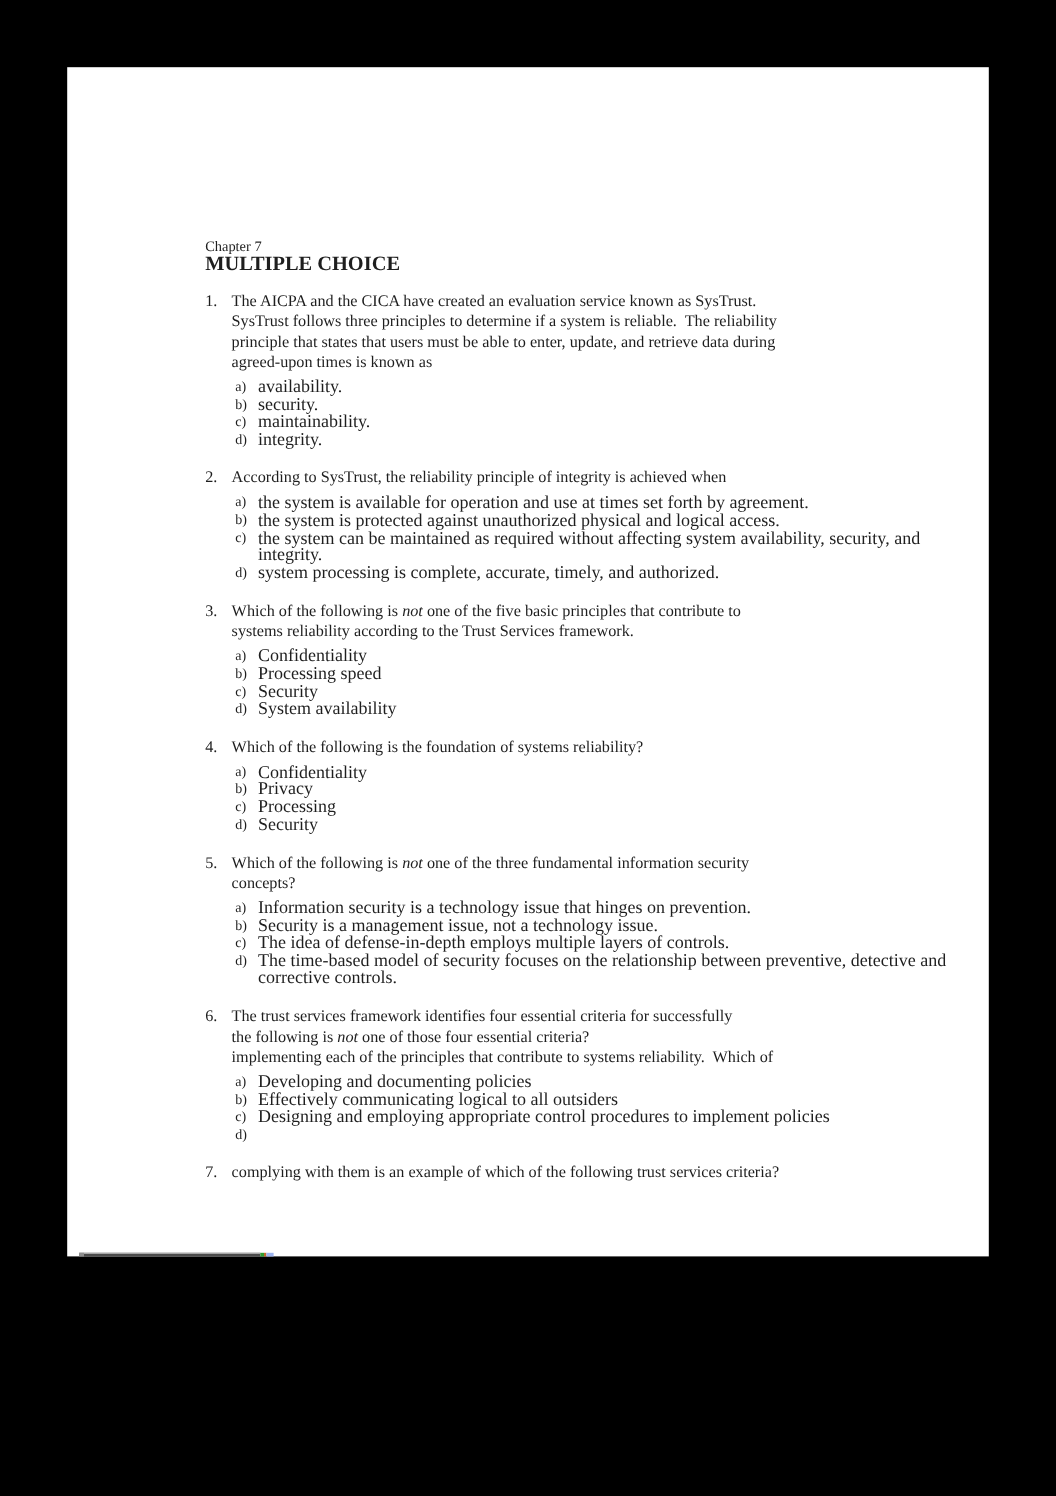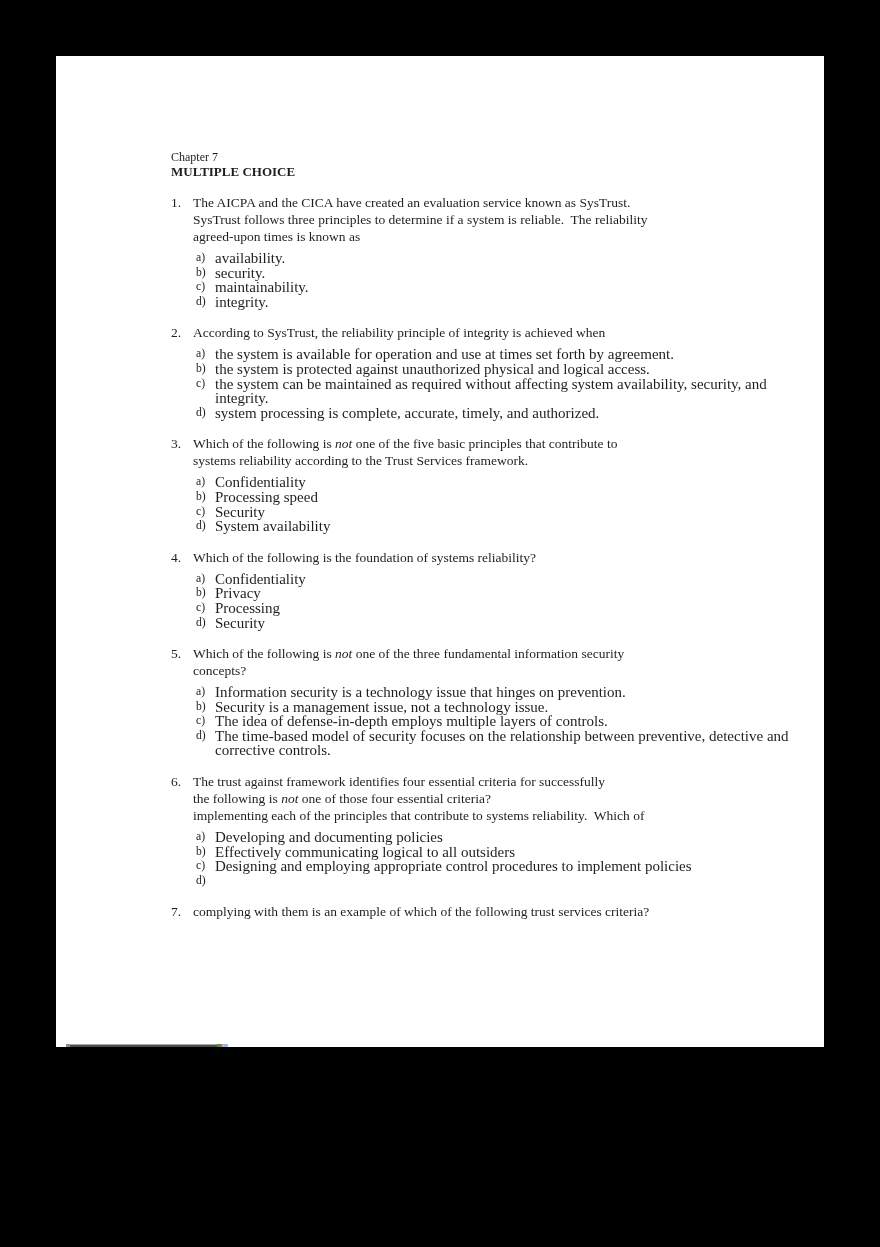--- a/index.html
+++ b/index.html
@@ -17,28 +17,29 @@
   .page {
     position: absolute;
     left: 56px; top: 56px;
     width: 768px; height: 991px;
     background: #ffffff;
     color: #1e1e1e;
     overflow: hidden;
   }
   .content {
     padding: 94px 22px 0 115px;
+    margin-top: 48px;
   }
   .chapter-line {
     font-size: 12px;
     line-height: 14px;
     white-space: pre;
   }
   .section-title {
-    font-size: 13px;
+    font-size: 17px;
     line-height: 15px;
     font-weight: bold;
     white-space: pre;
   }
   .question { margin-top: 15px; }
   .q-row { display: flex; }
   .q-num {
     width: 22px;
     flex-shrink: 0;
     font-size: 13.5px;
@@ -91,20 +92,21 @@
     <div class="content">
       <div class="chapter-line">Chapter 7</div>
       <div class="section-title">MULTIPLE CHOICE</div>
       <div>
           <div class="question">
             <div class="q-row">
               <div class="q-num">1.</div>
               <div class="q-prompt">
                 <div class="p-line"><span>The AICPA and the CICA have created an evaluation service known as SysTrust.</span></div>
                 <div class="p-line"><span>SysTrust follows three principles to determine if a system is reliable.  The reliability</span></div>
+                <div class="p-line"><span>principle that states that users must be able to enter, update, and retrieve data during</span></div>
                 <div class="p-line"><span>agreed-upon times is known as</span></div>
               </div>
             </div>
             <div class="opts">
               <div class="opt-row">
                 <div class="opt-letter">a)</div>
                 <div class="opt-text">
                   <div class="o-line">availability.</div>
                 </div>
               </div>
@@ -265,21 +267,21 @@
                   <div class="o-line">The time-based model of security focuses on the relationship between preventive, detective and</div>
                   <div class="o-line">corrective controls.</div>
                 </div>
               </div>
             </div>
           </div>
           <div class="question">
             <div class="q-row">
               <div class="q-num">6.</div>
               <div class="q-prompt">
-                <div class="p-line"><span>The trust against framework identifies four essential criteria for successfully</span></div>
+                <div class="p-line"><span>The trust services framework identifies four essential criteria for successfully</span></div>
                 <div class="p-line"><span>the following is </span><em>not</em><span> one of those four essential criteria?</span></div>
                 <div class="p-line"><span>implementing each of the principles that contribute to systems reliability.  Which of</span></div>
               </div>
             </div>
             <div class="opts">
               <div class="opt-row">
                 <div class="opt-letter">a)</div>
                 <div class="opt-text">
                   <div class="o-line">Developing and documenting policies</div>
                 </div>

